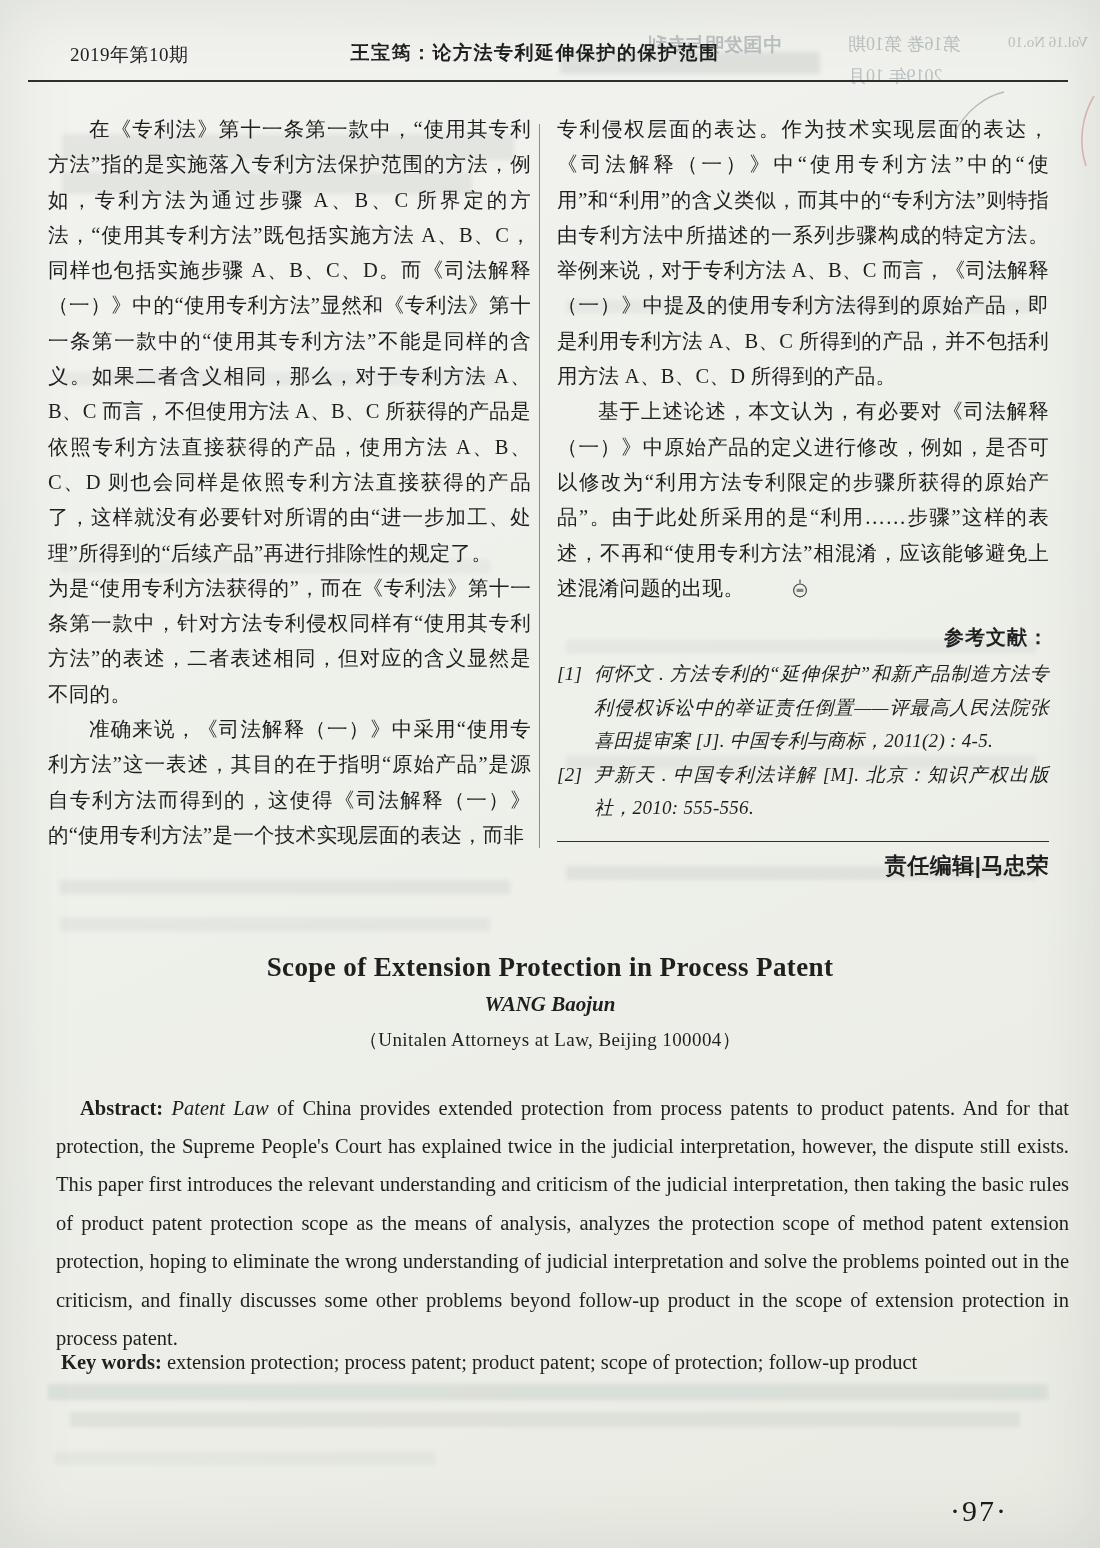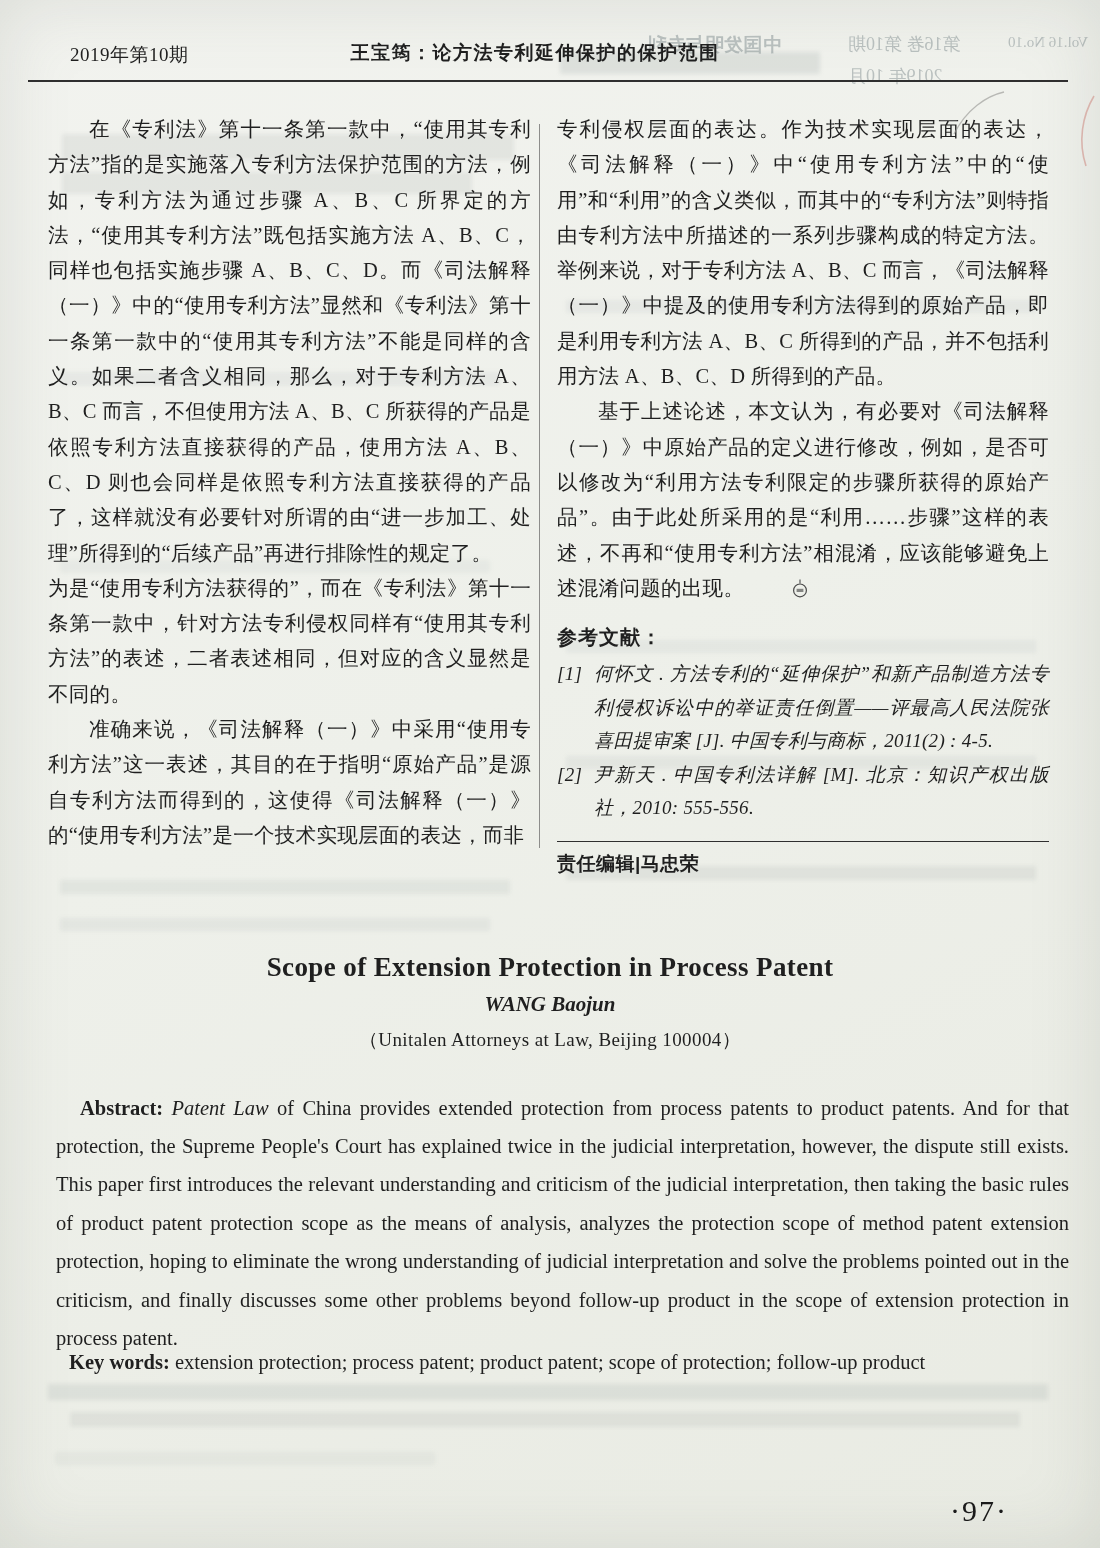--- a/index.html
+++ b/index.html
@@ -52,37 +52,39 @@
   }
   .indent { text-indent: 2em; }
   .endmark { display: inline-block; vertical-align: -3px; margin-left: 6px; }
 
   .refs-heading {
     margin: 15px 0 6px 0;
     font-family: "Liberation Sans", "DejaVu Sans", sans-serif;
     font-weight: bold;
     font-size: 20px;
     letter-spacing: 1px;
+    text-align: right;
   }
   .ref {
     position: relative;
     padding-left: 37px;
     font-size: 19px;
     line-height: 33.5px;
     font-style: italic;
     text-align: justify;
     letter-spacing: 0.3px;
   }
   .ref-label { position: absolute; left: 0; top: 0; }
   .editor-rule { margin-top: 16px; height: 1.6px; background: #2f2f2f; }
   .editor {
     margin-top: 9px;
+    text-align: right;
     font-family: "Liberation Sans", "DejaVu Sans", sans-serif;
     font-weight: bold;
-    font-size: 19px;
+    font-size: 22px;
     letter-spacing: 0.5px;
   }
 
   
   .en-title {
     position: absolute; left: 0; right: 0; top: 934px;
     text-align: center; font-size: 27px; font-weight: bold; letter-spacing: 0.4px;
   }
   .en-author {
     position: absolute; left: 0; right: 0; top: 992px;
@@ -90,21 +92,21 @@
   }
   .en-affil {
     position: absolute; left: 0; right: 0; top: 1027px;
     text-align: center; font-size: 19px; letter-spacing: 0.4px;
   }
   .en-abstract {
     position: absolute; left: 56px; width: 1013px; top: 1068px;
     font-size: 20.5px; line-height: 38.4px; text-align: justify; text-indent: 24px;
   }
   .en-keywords {
-    position: absolute; left: 45px; width: 1013px; top: 1322px;
+    position: absolute; left: 37px; width: 1013px; top: 1322px;
     font-size: 20.5px; line-height: 38.4px; text-align: justify; text-indent: 24px;
   }
 
   .page-no {
     position: absolute; left: 950px; top: 1494px;
     font-size: 30px; letter-spacing: 2px; color: #1a1a1a;
   }
 
   .artifact { position: absolute; pointer-events: none; }
 </style>

